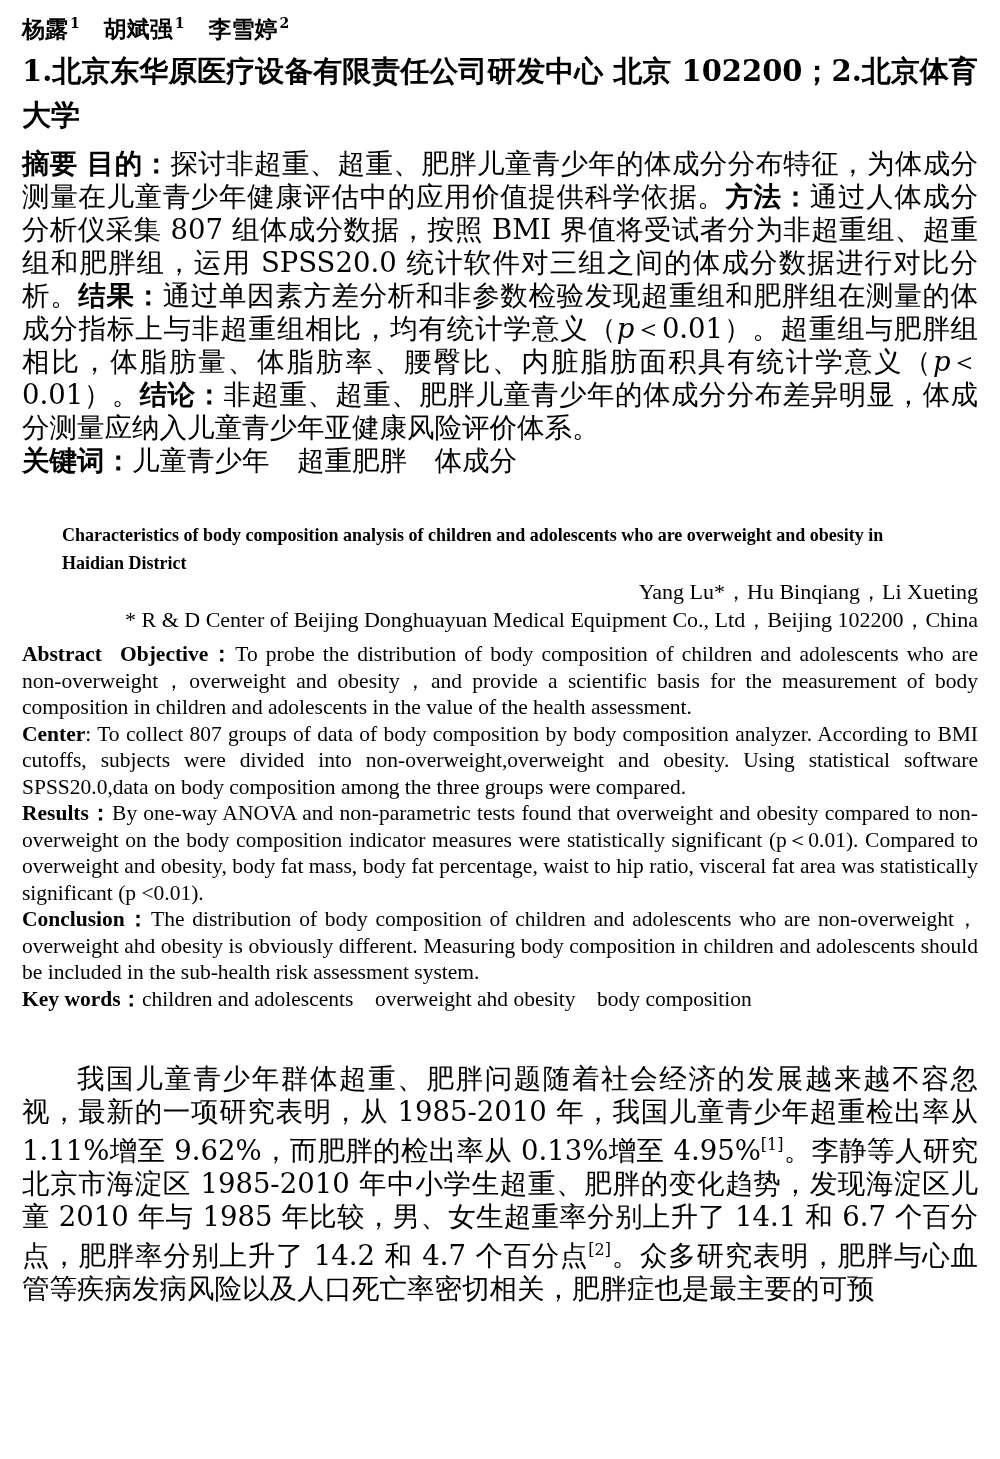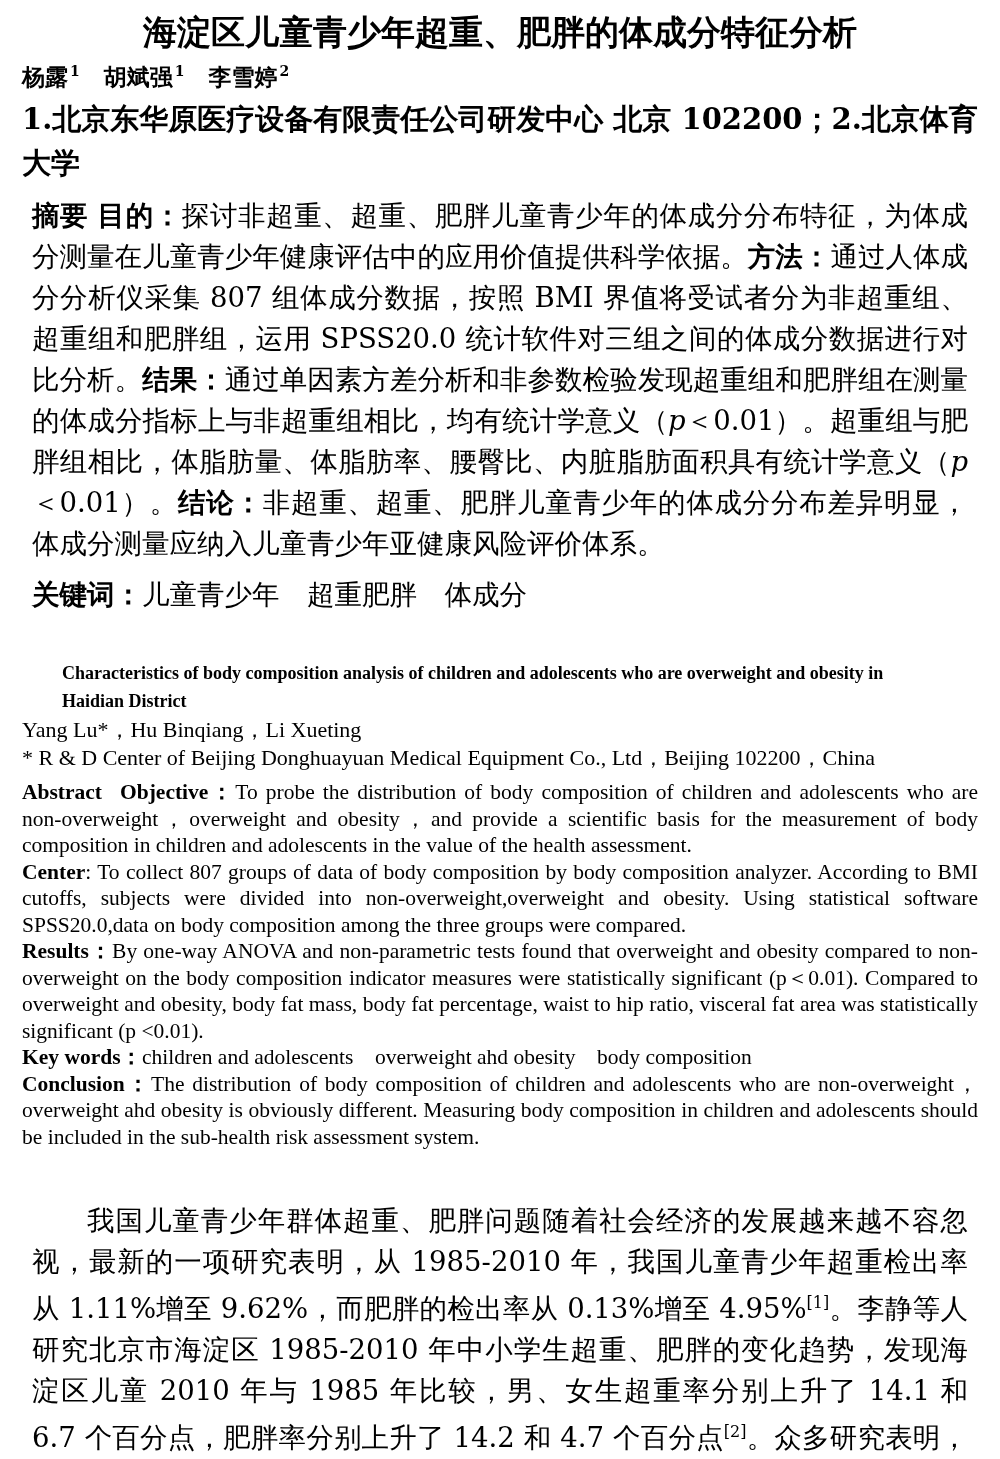--- a/index.html
+++ b/index.html
@@ -36,43 +36,43 @@
     font-family: "DejaVu Serif", serif;
     font-weight: bold;
     font-size: 29px;
     line-height: 44px;
     margin-top: 4px;
   }
   
   .zh-abstract, .zh-keywords, .zh-body {
     font-family: "DejaVu Serif", serif;
     font-size: 27.5px;
-    line-height: 41px;
+    line-height: 33px;
     text-align: justify;
-    margin: 10px;
+    margin: 0;
   }
   .zh-abstract { margin-top: 10px; }
   .hei {
     font-family: "DejaVu Sans", sans-serif;
     font-weight: bold;
     font-style: normal;
   }
   .p-ital { font-style: italic; }
   
   .en-block { font-family: "Liberation Serif", serif; }
   .en-title {
     font-weight: bold;
     font-size: 18px;
     line-height: 28px;
     margin: 44px 40px 0 40px;
   }
   .en-authors, .en-affil {
     font-size: 22px;
     line-height: 26px;
-    text-align: left;
+    text-align: right;
     margin: 2px 0 0 0;
   }
   .en-para {
     font-size: 21.5px;
     line-height: 26.5px;
     text-align: justify;
     margin: 0;
   }
   .en-para.first { margin-top: 8px; }
   .en-para b { font-weight: bold; }
@@ -83,21 +83,20 @@
     margin-top: 50px;
     text-indent: 2em;
   }
   .zh-body sup.ref { font-size: 16px; }
 </style>
 </head>
 <body>
 
 <div class="page">
 
-  <h1 class="zh-title">海淀区儿童青少年超重、肥胖的体成分特征分析</h1>
 
   <div class="zh-authors">
     <span class="author"><span>杨露</span><sup>1</sup></span>
     <span class="author"><span>胡斌强</span><sup>1</sup></span>
     <span class="author"><span>李雪婷</span><sup>2</sup></span>
   </div>
 
   <div class="zh-affiliation">1.北京东华原医疗设备有限责任公司研发中心 北京 102200；2.北京体育大学</div>
 
   <p class="zh-abstract">
@@ -117,24 +116,24 @@
     <p class="en-para first">
       <b>Abstract</b><b class="label-gap">Objective：</b><span>To probe the distribution of body composition of children and adolescents who are non-overweight，overweight and obesity，and provide a scientific basis for the measurement of body composition in children and adolescents in the value of the health assessment.</span>
     </p>
     <p class="en-para">
       <b>Center</b><span>: To collect 807 groups of data of body composition by body composition analyzer. According to BMI cutoffs, subjects were divided into non-overweight,overweight and obesity. Using statistical software SPSS20.0,data on body composition among the three groups were compared.</span>
     </p>
     <p class="en-para">
       <b>Results：</b><span>By one-way ANOVA and non-parametric tests found that overweight and obesity compared to non-overweight on the body composition indicator measures were statistically significant (p＜0.01). Compared to overweight and obesity, body fat mass, body fat percentage, waist to hip ratio, visceral fat area was statistically significant (p &lt;0.01).</span>
     </p>
     <p class="en-para">
-      <b>Key words：</b><span class="pre">children and adolescents    overweight ahd obesity    body composition</span>
+      <b>Conclusion：</b><span>The distribution of body composition of children and adolescents who are non-overweight，overweight ahd obesity is obviously different. Measuring body composition in children and adolescents should be included in the sub-health risk assessment system.</span>
     </p>
     <p class="en-para">
-      <b>Conclusion：</b><span>The distribution of body composition of children and adolescents who are non-overweight，overweight ahd obesity is obviously different. Measuring body composition in children and adolescents should be included in the sub-health risk assessment system.</span>
+      <b>Key words：</b><span class="pre">children and adolescents    overweight ahd obesity    body composition</span>
     </p>
   </div>
 
   <p class="zh-body">
     <span>我国儿童青少年群体超重、肥胖问题随着社会经济的发展越来越不容忽视，最新的一项研究表明，从 1985-2010 年，我国儿童青少年超重检出率从 1.11%增至 9.62%，而肥胖的检出率从 0.13%增至 4.95%</span><sup class="ref">[1]</sup><span>。李静等人研究北京市海淀区 1985-2010 年中小学生超重、肥胖的变化趋势，发现海淀区儿童 2010 年与 1985 年比较，男、女生超重率分别上升了 14.1 和 6.7 个百分点，肥胖率分别上升了 14.2 和 4.7 个百分点</span><sup class="ref">[2]</sup><span>。众多研究表明，肥胖与心血管等疾病发病风险以及人口死亡率密切相关，肥胖症也是最主要的可预</span>
   </p>
 
 </div>
 
 </body></html>

